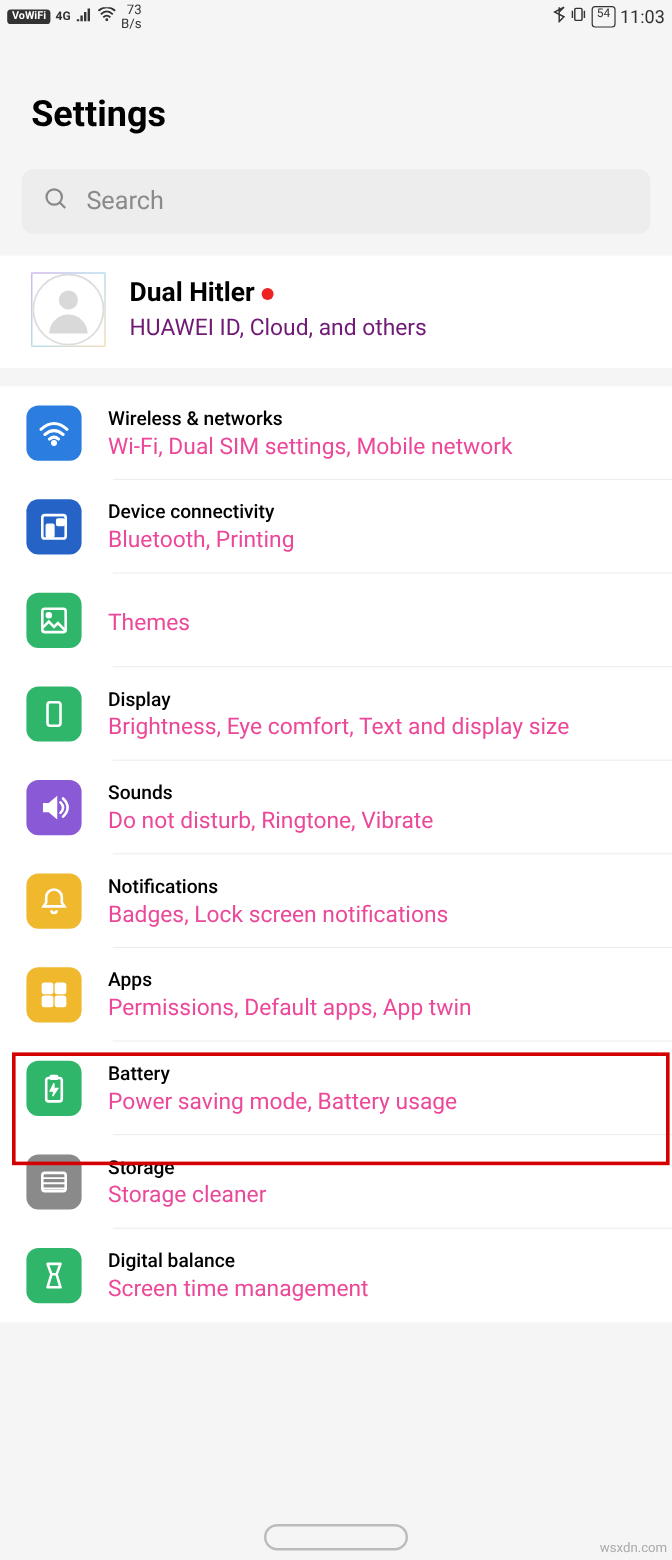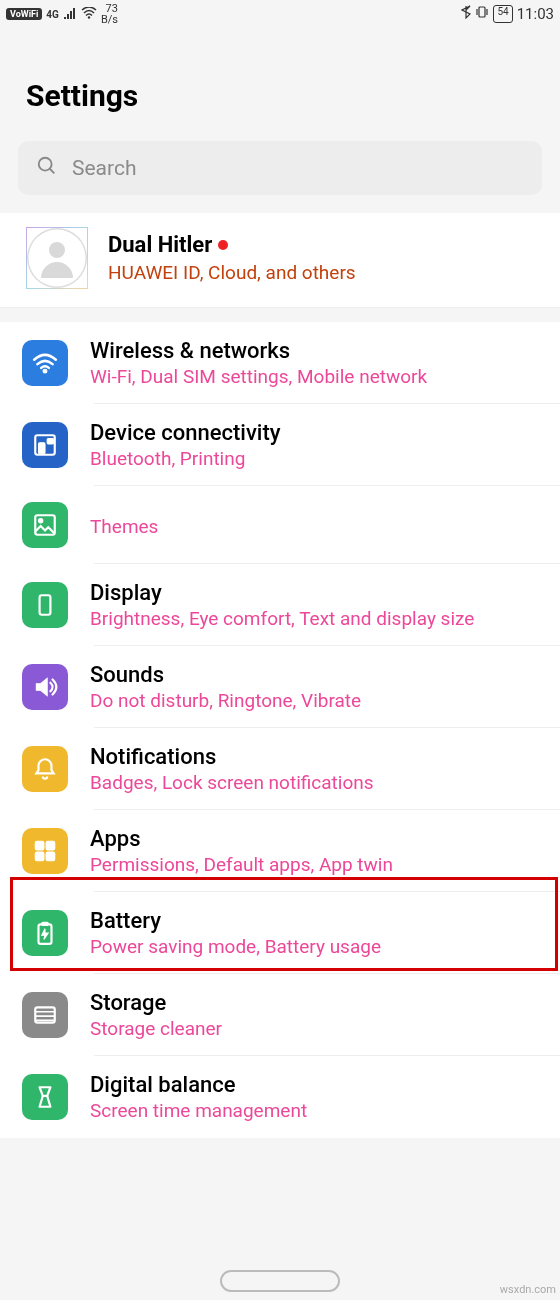--- a/index.html
+++ b/index.html
@@ -129,21 +129,21 @@
     }
     .red-dot {
       width: 10px;
       height: 10px;
       background: #e22;
       border-radius: 50%;
       display: inline-block;
     }
     .account-sub {
       font-size: 19px;
-      color: #c2410c;
+      color: #701a75;
       margin-top: 4px;
     }
     .section {
       background: #fff;
     }
     .list-item {
       display: flex;
       align-items: center;
       padding: 16px 18px 16px 22px;
       gap: 22px;
@@ -171,21 +171,21 @@
       width: 26px;
       height: 26px;
       fill: #fff;
       stroke: #fff;
     }
     .text-block {
       flex: 1;
       min-width: 0;
     }
     .item-title {
-      font-size: 22px;
+      font-size: 16px;
       color: #000;
       font-weight: 500;
     }
     .item-subtitle {
       font-size: 19px;
       color: #ec4899;
       margin-top: 2px;
     }
     .highlight-frame {
       position: absolute;

